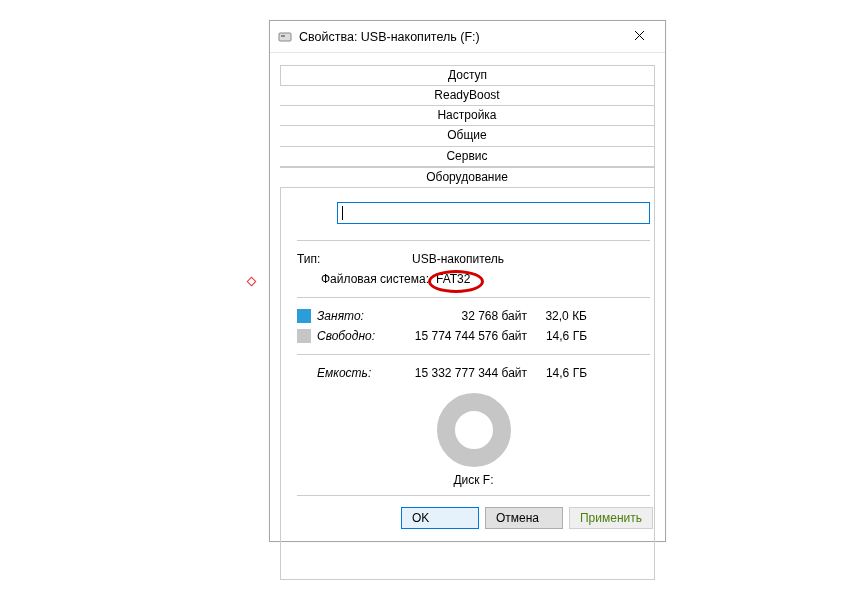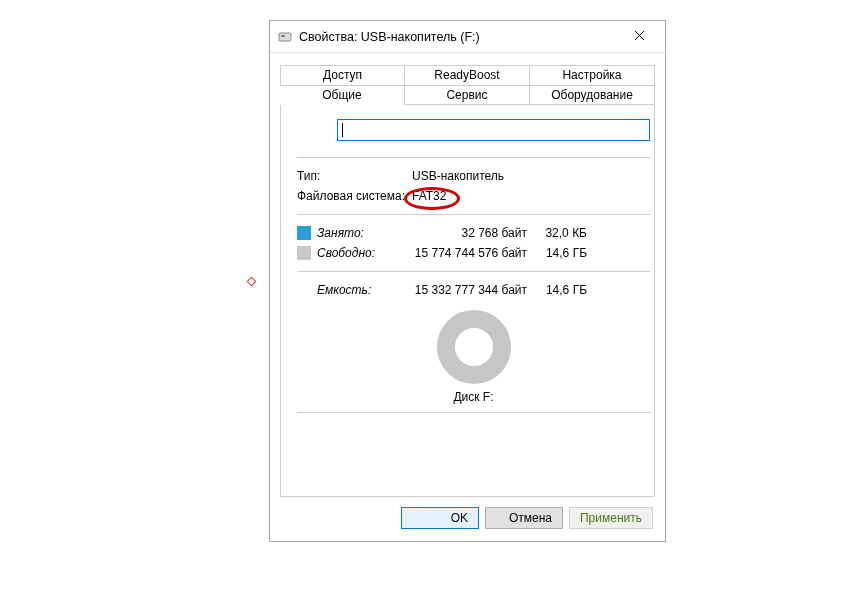--- a/index.html
+++ b/index.html
@@ -48,20 +48,21 @@
     position: absolute;
     left: 10px;
     right: 10px;
     top: 44px;
     bottom: 44px;
   }
   .tabs {
     display: flex;
     flex-wrap: wrap;
     width: 100%;
+    flex-direction: column;
   }
   .tab {
     flex: 1 1 33.2%;
     box-sizing: border-box;
     height: 20px;
     line-height: 19px;
     text-align: center;
     background: #fff;
     border: 1px solid #ccc;
     font-size: 12px;
@@ -156,21 +157,21 @@
     position: absolute;
     right: 12px;
     bottom: 12px;
     display: flex;
     gap: 6px;
   }
   .btn {
     min-width: 78px;
     height: 22px;
     line-height: 20px;
-    text-align: right;
+    text-align: left;
     border: 1px solid #adadad;
     background: #e1e1e1;
     font-size: 12px;
     font-family: inherit;
     padding: 0 10px;
   }
   .btn.default {
     border: 1px solid #0078d7;
     background: #e5f1fb;
   }
@@ -236,21 +237,21 @@
         </div>
       </div>
 
       <hr class="sep">
 
       <div class="kv-block">
         <div class="kv-row">
           <span class="kv-label">Тип:</span>
           <span class="kv-value">USB-накопитель</span>
         </div>
-        <div class="kv-row" style="position:relative;">
+        <div class="kv-row" style="position:relative;margin-left:24px;">
           <span class="kv-label">Файловая система:</span>
           <span class="kv-value">FAT32</span>
           <span class="fs-highlight" style="left:107px; top:1px; width:50px; height:17px;"></span>
         </div>
       </div>
 
       <hr class="sep">
 
       <div class="usage-row">
         <span class="u-swatch swatch-used"></span>

